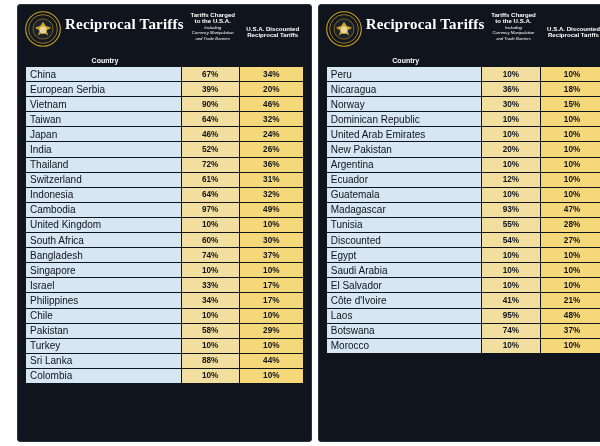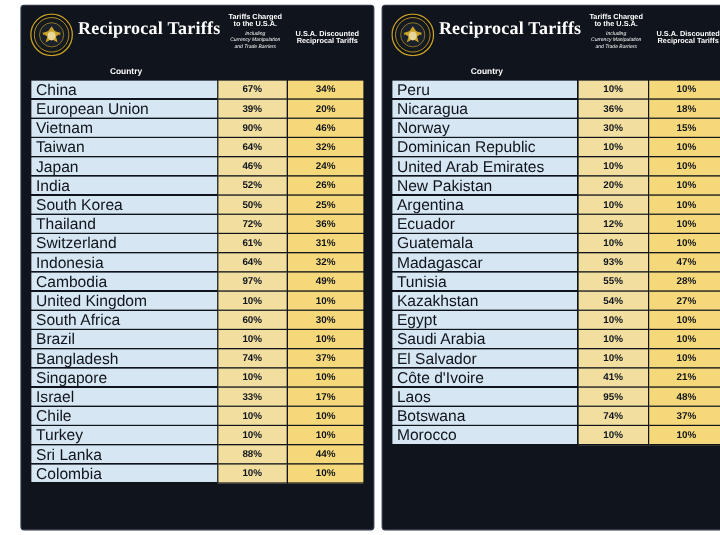--- a/index.html
+++ b/index.html
@@ -109,21 +109,21 @@
     font-size: 8px;
     height: 14.1px;
     padding: 0;
     border: 1px solid #10141c;
   }
   td.country {
     background: #d6e6f2;
     color: #10141c;
     padding-left: 4px;
     font-weight: normal;
-    font-size: 13px;
+    font-size: 10px;
     white-space: nowrap;
     overflow: hidden;
   }
   td.val {
     background: #f2dfa0;
     color: #10141c;
     text-align: center;
     font-weight: bold;
     font-size: 8.2px;
   }
@@ -173,21 +173,21 @@
           <col class="col-charged">
           <col class="col-disc">
         </colgroup>
       <tbody id="tbody-left">
           <tr>
             <td class="country">China</td>
             <td class="val">67%</td>
             <td class="val disc">34%</td>
           </tr>
           <tr>
-            <td class="country">European Union</td>
+            <td class="country">European Serbia</td>
             <td class="val">39%</td>
             <td class="val disc">20%</td>
           </tr>
           <tr>
             <td class="country">Vietnam</td>
             <td class="val">90%</td>
             <td class="val disc">46%</td>
           </tr>
           <tr>
             <td class="country">Taiwan</td>
@@ -198,25 +198,20 @@
             <td class="country">Japan</td>
             <td class="val">46%</td>
             <td class="val disc">24%</td>
           </tr>
           <tr>
             <td class="country">India</td>
             <td class="val">52%</td>
             <td class="val disc">26%</td>
           </tr>
           <tr>
-            <td class="country">South Korea</td>
-            <td class="val">50%</td>
-            <td class="val disc">25%</td>
-          </tr>
-          <tr>
             <td class="country">Thailand</td>
             <td class="val">72%</td>
             <td class="val disc">36%</td>
           </tr>
           <tr>
             <td class="country">Switzerland</td>
             <td class="val">61%</td>
             <td class="val disc">31%</td>
           </tr>
           <tr>
@@ -233,43 +228,48 @@
             <td class="country">United Kingdom</td>
             <td class="val">10%</td>
             <td class="val disc">10%</td>
           </tr>
           <tr>
             <td class="country">South Africa</td>
             <td class="val">60%</td>
             <td class="val disc">30%</td>
           </tr>
           <tr>
-            <td class="country">Brazil</td>
-            <td class="val">10%</td>
-            <td class="val disc">10%</td>
-          </tr>
-          <tr>
             <td class="country">Bangladesh</td>
             <td class="val">74%</td>
             <td class="val disc">37%</td>
           </tr>
           <tr>
             <td class="country">Singapore</td>
             <td class="val">10%</td>
             <td class="val disc">10%</td>
           </tr>
           <tr>
             <td class="country">Israel</td>
             <td class="val">33%</td>
             <td class="val disc">17%</td>
           </tr>
           <tr>
+            <td class="country">Philippines</td>
+            <td class="val">34%</td>
+            <td class="val disc">17%</td>
+          </tr>
+          <tr>
             <td class="country">Chile</td>
             <td class="val">10%</td>
             <td class="val disc">10%</td>
+          </tr>
+          <tr>
+            <td class="country">Pakistan</td>
+            <td class="val">58%</td>
+            <td class="val disc">29%</td>
           </tr>
           <tr>
             <td class="country">Turkey</td>
             <td class="val">10%</td>
             <td class="val disc">10%</td>
           </tr>
           <tr>
             <td class="country">Sri Lanka</td>
             <td class="val">88%</td>
             <td class="val disc">44%</td>
@@ -367,21 +367,21 @@
             <td class="country">Madagascar</td>
             <td class="val">93%</td>
             <td class="val disc">47%</td>
           </tr>
           <tr>
             <td class="country">Tunisia</td>
             <td class="val">55%</td>
             <td class="val disc">28%</td>
           </tr>
           <tr>
-            <td class="country">Kazakhstan</td>
+            <td class="country">Discounted</td>
             <td class="val">54%</td>
             <td class="val disc">27%</td>
           </tr>
           <tr>
             <td class="country">Egypt</td>
             <td class="val">10%</td>
             <td class="val disc">10%</td>
           </tr>
           <tr>
             <td class="country">Saudi Arabia</td>

